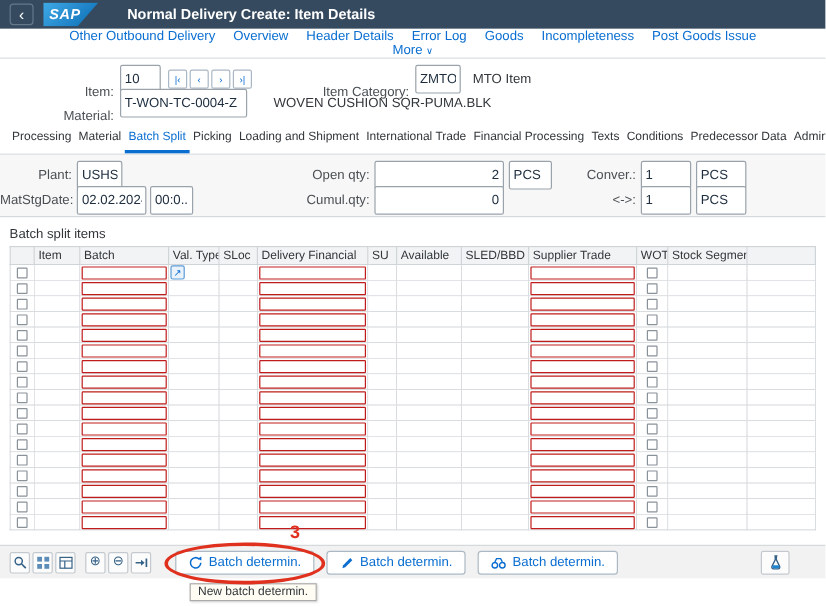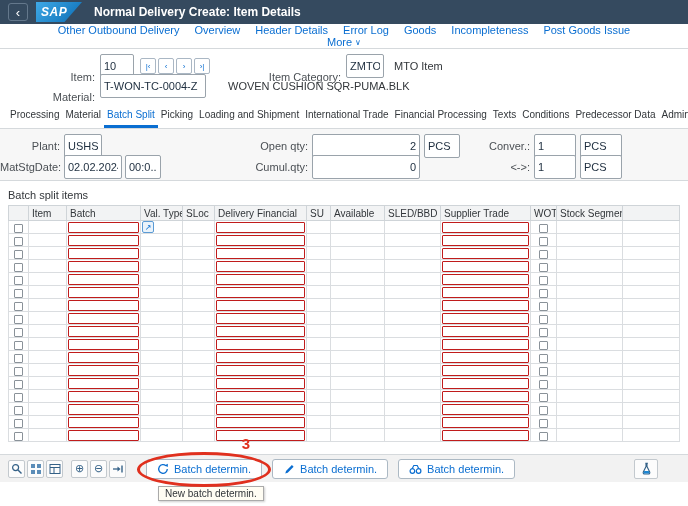--- a/index.html
+++ b/index.html
@@ -7,21 +7,21 @@
   body { font-family:"Liberation Sans", sans-serif; font-size:11px; background:#fff; color:#32363a; }
   .app { position:relative; width:688px; height:506px; }
 
   
   .titlebar { height:24px; background:#354a5f; display:flex; align-items:center; gap:8px; padding:0 8px; }
   .backbtn { width:20px; height:18px; background:transparent; border:1px solid #64788c; border-radius:3px;
              color:#fff; font-size:13px; line-height:15px; cursor:pointer; }
   .saplogo { width:46px; height:20px; background:linear-gradient(135deg,#3fa9e6,#0b6cb4);
              clip-path:polygon(0 0,100% 0,62% 100%,0 100%); display:flex; align-items:center; padding-left:5px; }
   .saplogo span { color:#fff; font-weight:bold; font-style:italic; font-size:12px; letter-spacing:.5px; }
-  .pagetitle { color:#fff; font-size:12px; font-weight:bold; margin-left:4px; }
+  .pagetitle { color:#fff; font-size:12px; font-weight:bold; margin-left:16px; }
 
   
   .menubar { height:25px; background:#fff; border-bottom:1px solid #d5d9dc; display:flex; align-items:center; padding:0 10px;flex-direction:column; }
   .menu-links { display:flex; gap:15px; }
   .menu-link { color:#0a6ed1; cursor:pointer; white-space:nowrap; }
   .menu-more { color:#0a6ed1; cursor:pointer; display:flex; gap:3px; align-items:center; }
   .menu-more .caret { font-size:8px; }
 
   
   .headform { padding:7px 0 6px; background:#fff; }

